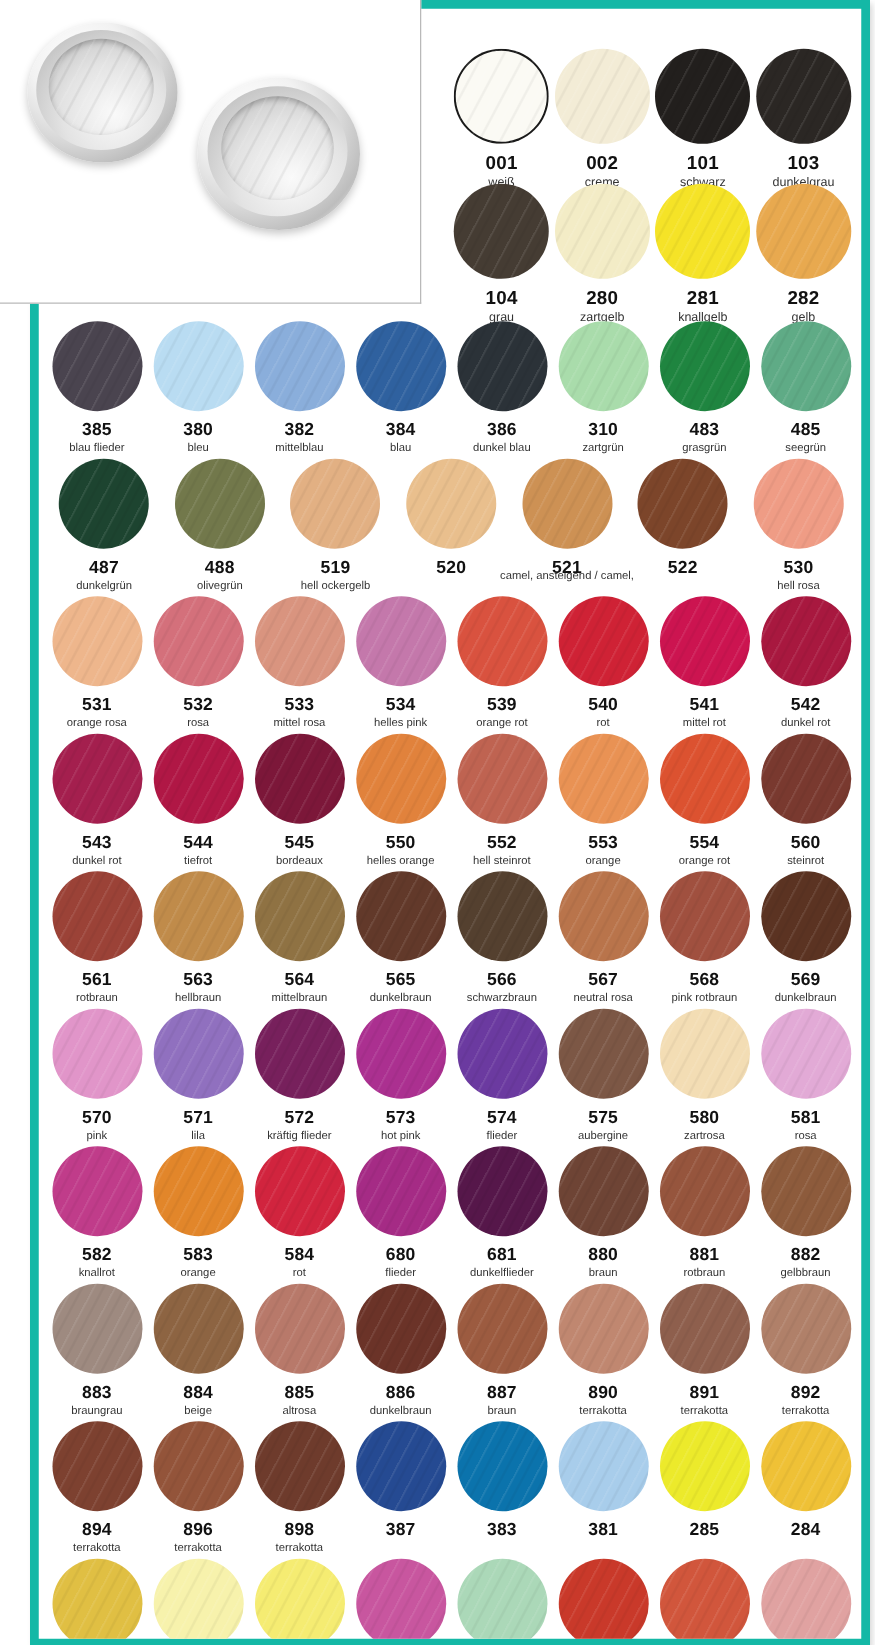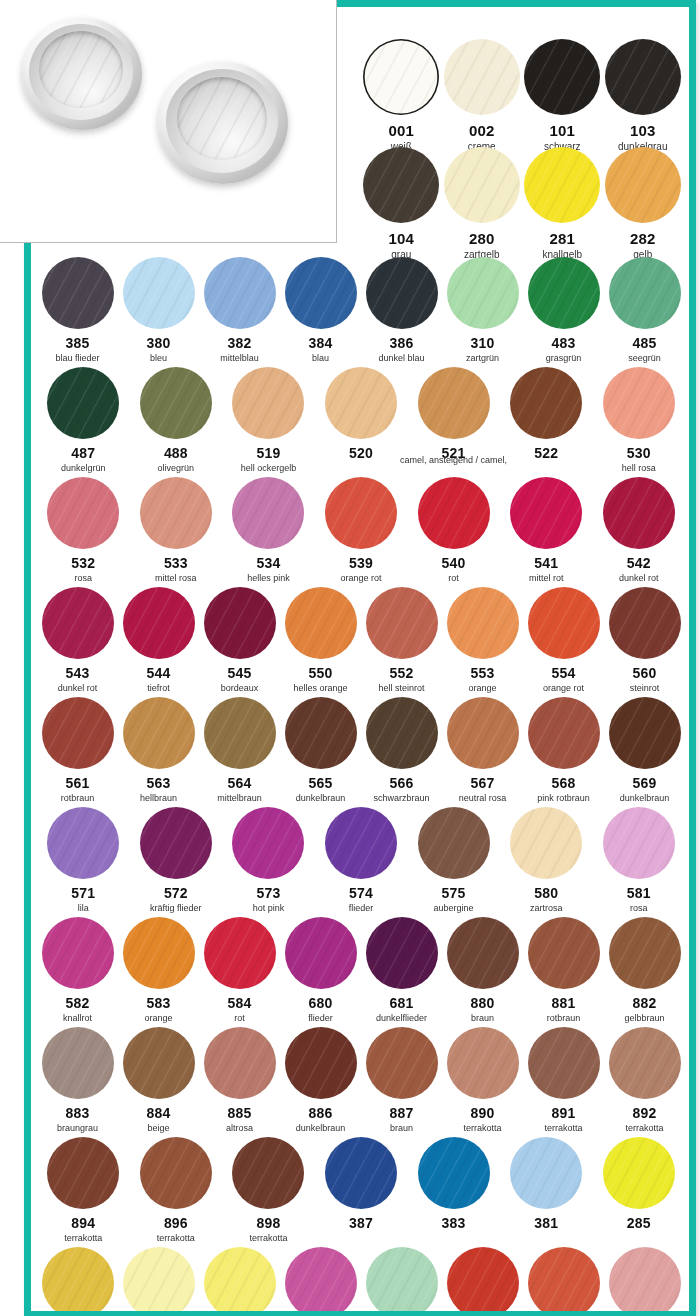--- a/index.html
+++ b/index.html
@@ -307,20 +307,25 @@
             <div class="code">522</div>
           </div>
           <div class="swatch-cell">
             <div class="dot" style="background: rgb(239, 156, 133);"></div>
             <div class="code">530</div>
             <div class="cname">hell rosa</div>
           </div>
         </div>
         <div class="swatch-row">
           <div class="swatch-cell">
+            <div class="dot" style="background: rgb(238, 182, 140);"></div>
+            <div class="code">531</div>
+            <div class="cname">orange rosa</div>
+          </div>
+          <div class="swatch-cell">
             <div class="dot" style="background: rgb(212, 112, 123);"></div>
             <div class="code">532</div>
             <div class="cname">rosa</div>
           </div>
           <div class="swatch-cell">
             <div class="dot" style="background: rgb(217, 148, 127);"></div>
             <div class="code">533</div>
             <div class="cname">mittel rosa</div>
           </div>
           <div class="swatch-cell">
@@ -428,20 +433,25 @@
             <div class="cname">pink rotbraun</div>
           </div>
           <div class="swatch-cell">
             <div class="dot" style="background: rgb(91, 51, 34);"></div>
             <div class="code">569</div>
             <div class="cname">dunkelbraun</div>
           </div>
         </div>
         <div class="swatch-row">
           <div class="swatch-cell">
+            <div class="dot" style="background: rgb(225, 149, 201);"></div>
+            <div class="code">570</div>
+            <div class="cname">pink</div>
+          </div>
+          <div class="swatch-cell">
             <div class="dot" style="background: rgb(144, 112, 191);"></div>
             <div class="code">571</div>
             <div class="cname">lila</div>
           </div>
           <div class="swatch-cell">
             <div class="dot" style="background: rgb(119, 32, 92);"></div>
             <div class="code">572</div>
             <div class="cname">kräftig flieder</div>
           </div>
           <div class="swatch-cell">
@@ -579,20 +589,24 @@
             <div class="code">383</div>
           </div>
           <div class="swatch-cell">
             <div class="dot" style="background: rgb(168, 205, 235);"></div>
             <div class="code">381</div>
           </div>
           <div class="swatch-cell">
             <div class="dot" style="background: rgb(236, 234, 43);"></div>
             <div class="code">285</div>
           </div>
+          <div class="swatch-cell">
+            <div class="dot" style="background: rgb(239, 193, 54);"></div>
+            <div class="code">284</div>
+          </div>
         </div>
         <div class="swatch-row">
           <div class="swatch-cell">
             <div class="dot" style="background: rgb(224, 191, 67);"></div>
           </div>
           <div class="swatch-cell">
             <div class="dot" style="background: rgb(247, 242, 172);"></div>
           </div>
           <div class="swatch-cell">
             <div class="dot" style="background: rgb(245, 236, 114);"></div>

